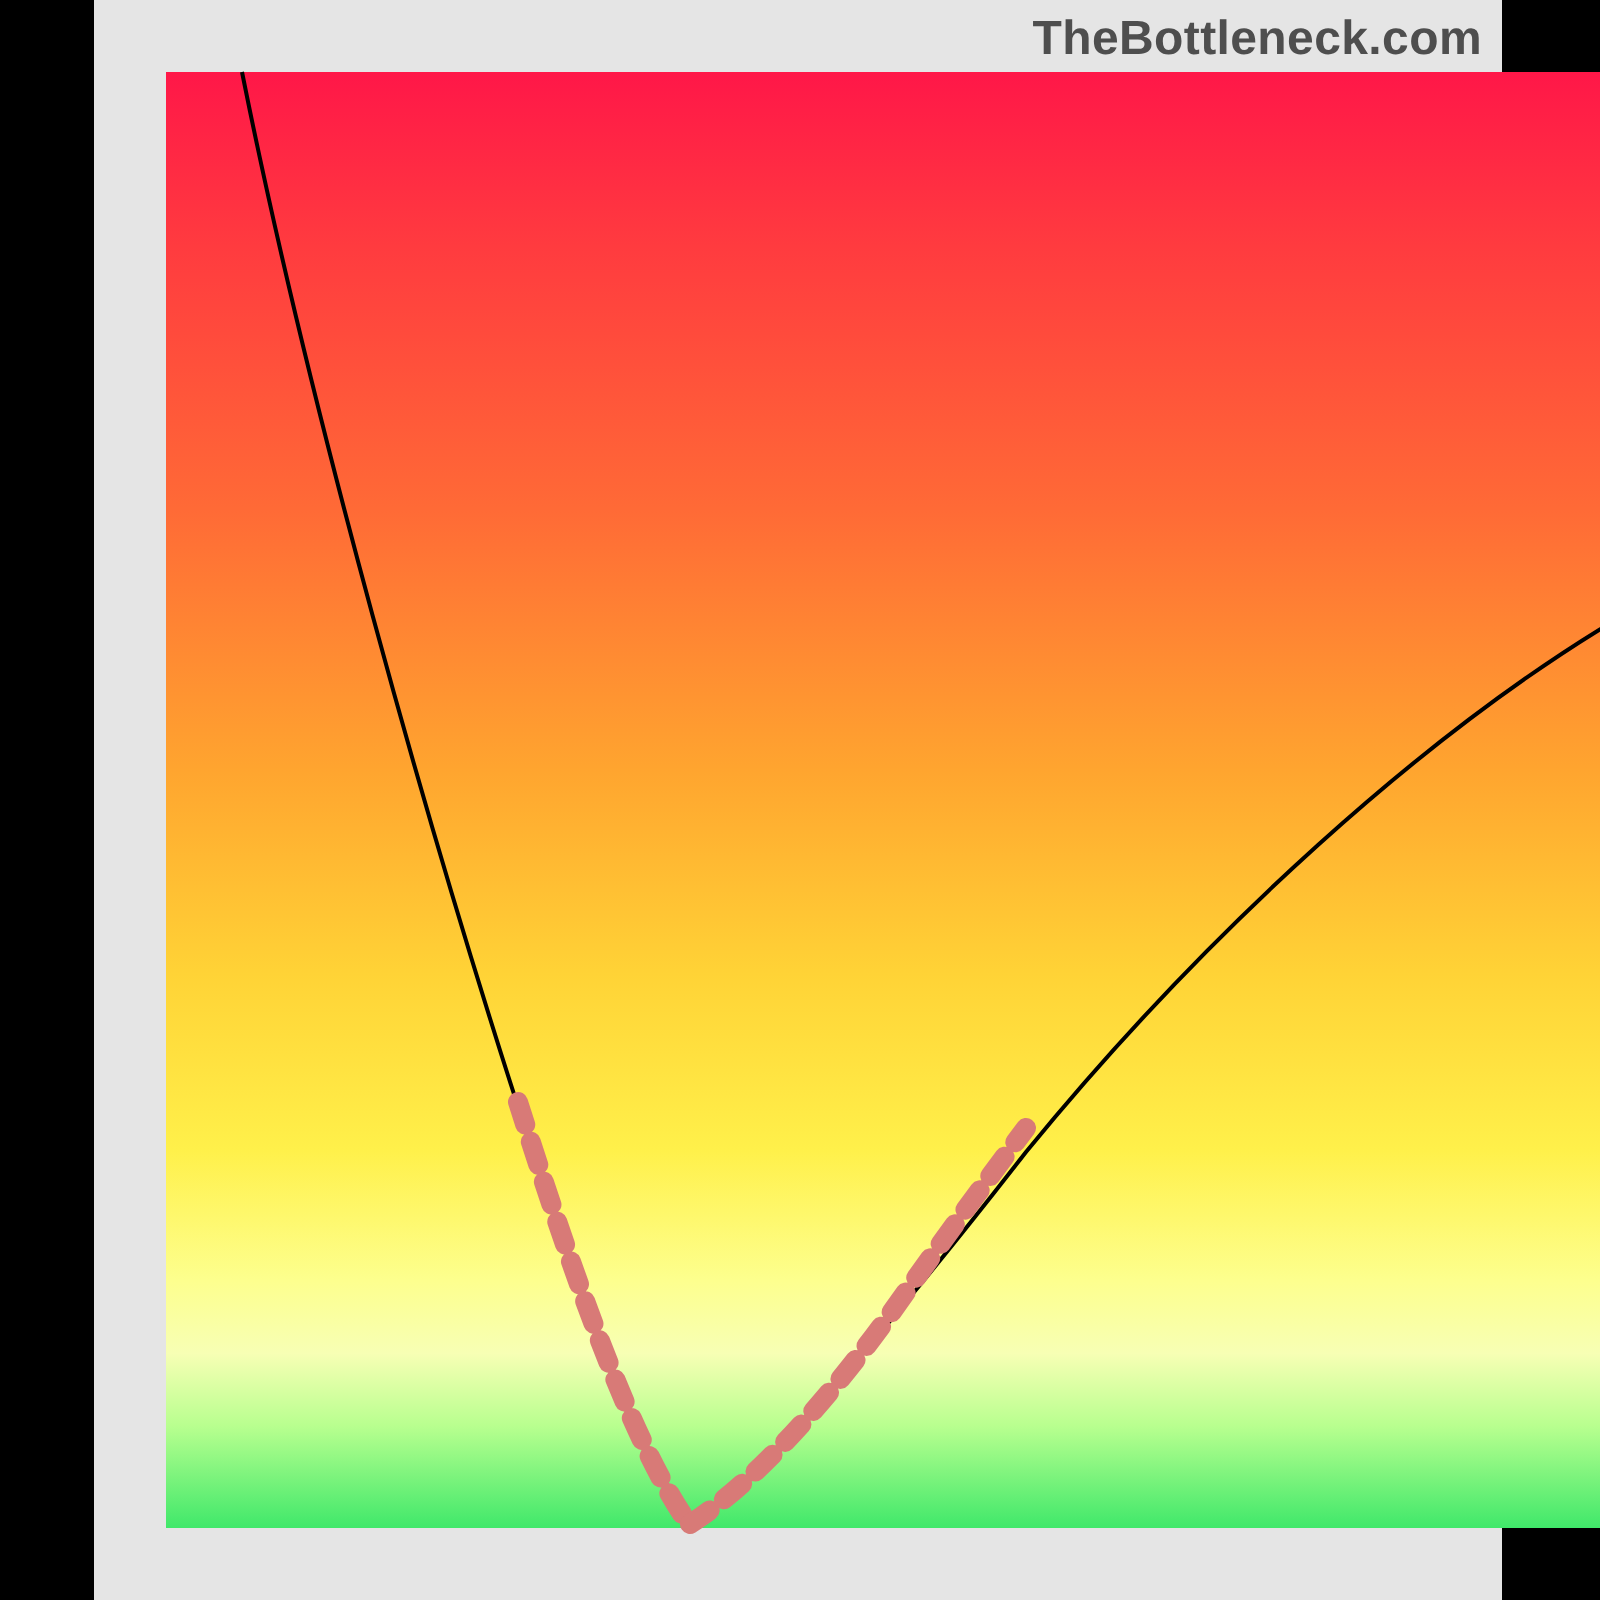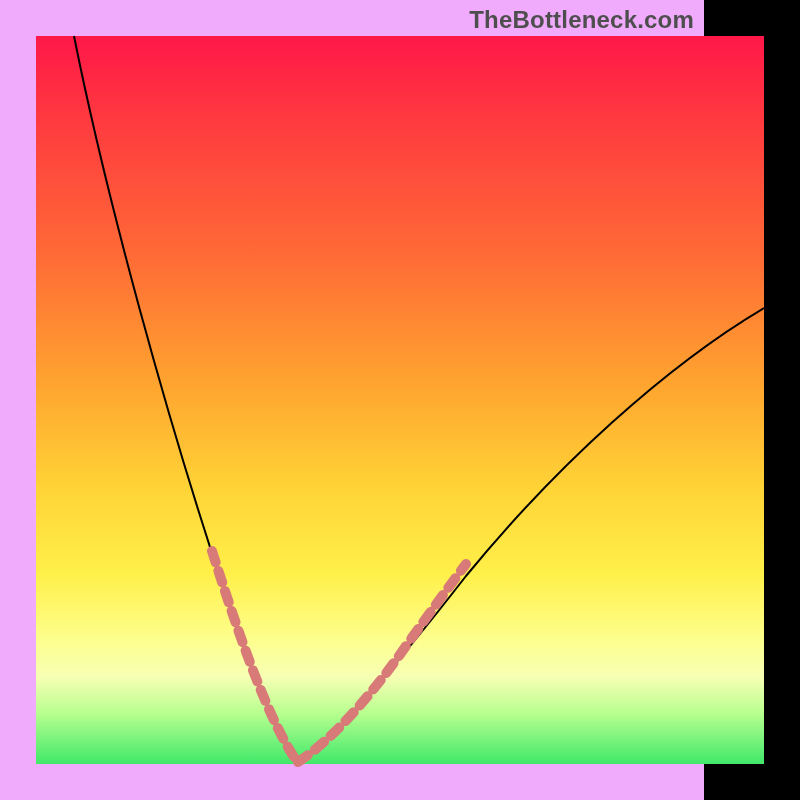--- a/index.html
+++ b/index.html
@@ -8,21 +8,22 @@
     width: 800px;
     height: 800px;
     background: #000;
     font-family: Arial, Helvetica, sans-serif;
     overflow: hidden;
   }
   .stage {
     position: relative;
     width: 704px;
     height: 800px;
-    background: #f0abfc;
+    background: #e5e5e5;
+    margin-left: 47px;
   }
   .watermark {
     position: absolute;
     top: 6px;
     right: 10px;
     color: #4e4e4e;
     font-size: 24px;
     font-weight: 600;
     letter-spacing: 0.2px;
     user-select: none;

